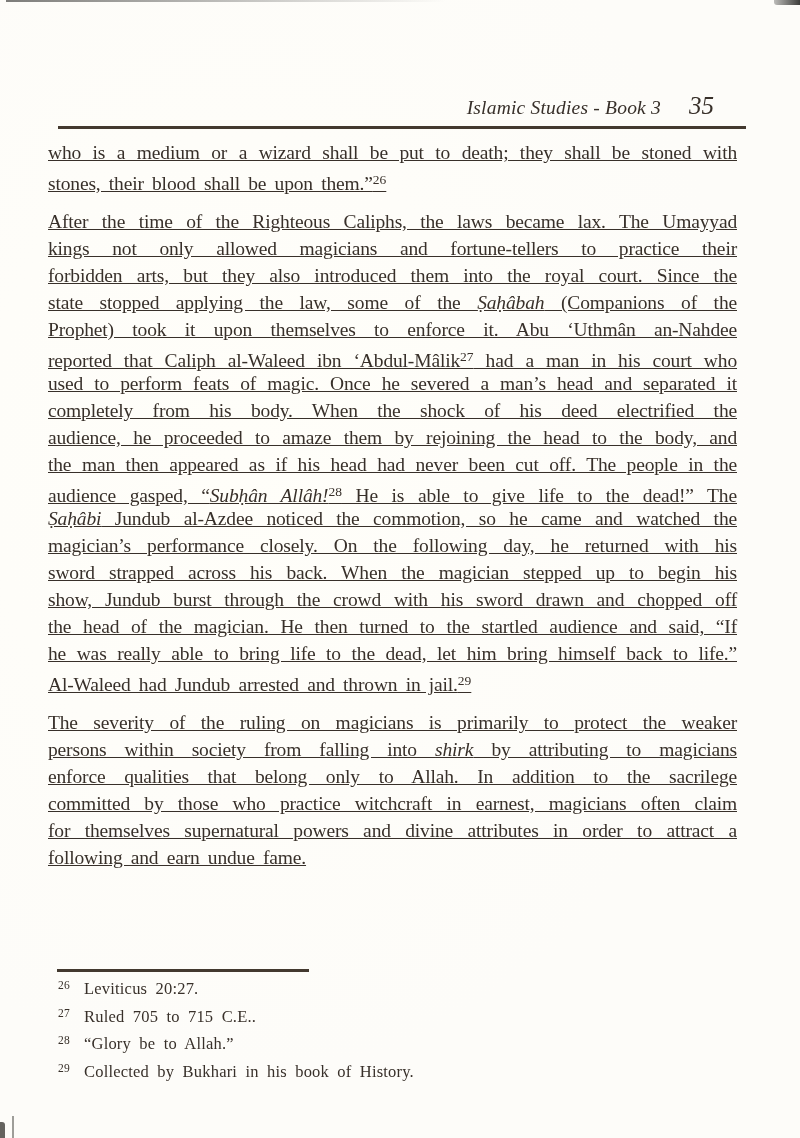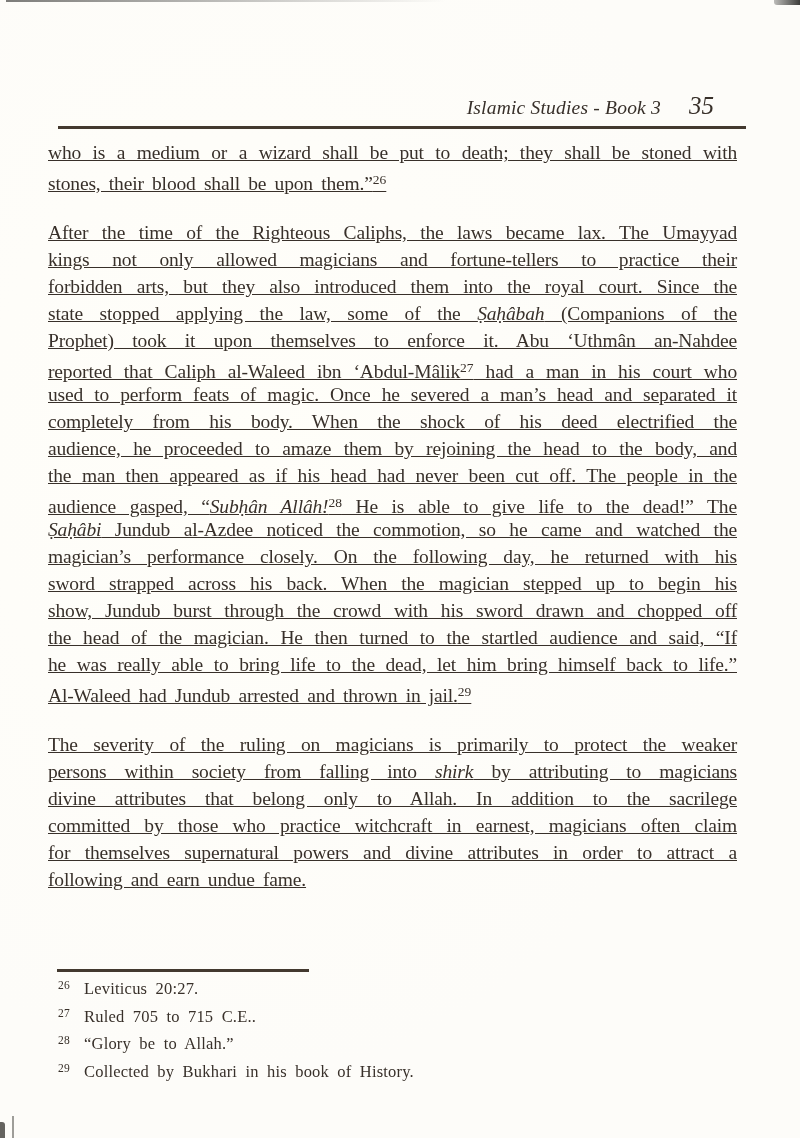--- a/index.html
+++ b/index.html
@@ -23,21 +23,21 @@
 
   .page-header{
     position:absolute;top:92px;left:58px;width:656px;
     text-align:right;line-height:28px;white-space:nowrap;
   }
   .book-title{font-style:italic;font-size:19.5px;letter-spacing:.2px;margin-left:20px;}
   .page-number{font-style:italic;font-size:25px;margin-left:28px;}
   .header-rule{position:absolute;top:126px;left:58px;width:688px;height:3px;background:var(--rule);}
 
   .page-body{position:absolute;top:139px;left:48px;width:689px;font-size:19.5px;letter-spacing:-.15px;text-decoration:underline;}
-  .para + .para{margin-top:26px;}
+  .para + .para{margin-top:15px;}
   .tline{
     line-height:27px;height:27px;white-space:nowrap;
     text-align:justify;text-align-last:justify;
   }
   .tline.last{text-align-last:left;word-spacing:3.5px;}
   .ital{font-style:italic;}
   .sup{font-size:13.5px;vertical-align:6px;letter-spacing:0;}
 
   .footnote-rule{position:absolute;top:969px;left:57px;width:252px;height:2.5px;background:var(--rule);}
   .footnotes{position:absolute;top:975px;left:58px;width:689px;font-size:16.5px;letter-spacing:.2px;}
@@ -80,21 +80,21 @@
         <div class="tline"><span>magician’s performance closely. On the following day, he returned with his</span></div>
         <div class="tline"><span>sword strapped across his back. When the magician stepped up to begin his</span></div>
         <div class="tline"><span>show, Jundub burst through the crowd with his sword drawn and chopped off</span></div>
         <div class="tline"><span>the head of the magician. He then turned to the startled audience and said, “If</span></div>
         <div class="tline"><span>he was really able to bring life to the dead, let him bring himself back to life.”</span></div>
         <div class="tline last"><span>Al-Waleed had Jundub arrested and thrown in jail.</span><span class="sup">29</span></div>
       </div>
       <div class="para">
         <div class="tline"><span>The severity of the ruling on magicians is primarily to protect the weaker</span></div>
         <div class="tline"><span>persons within society from falling into </span><span class="ital">shirk</span><span> by attributing to magicians</span></div>
-        <div class="tline"><span>divine attributes that belong only to Allah. In addition to the sacrilege</span></div>
+        <div class="tline"><span>enforce qualities that belong only to Allah. In addition to the sacrilege</span></div>
         <div class="tline"><span>committed by those who practice witchcraft in earnest, magicians often claim</span></div>
         <div class="tline"><span>for themselves supernatural powers and divine attributes in order to attract a</span></div>
         <div class="tline last"><span>following and earn undue fame.</span></div>
       </div>
     </div>
 
   <div class="footnote-rule"></div>
   <div class="footnotes">
       <div class="fn-row"><span class="fn-num">26</span><span class="fn-text">Leviticus 20:27.</span></div>
       <div class="fn-row"><span class="fn-num">27</span><span class="fn-text">Ruled 705 to 715 C.E..</span></div>

